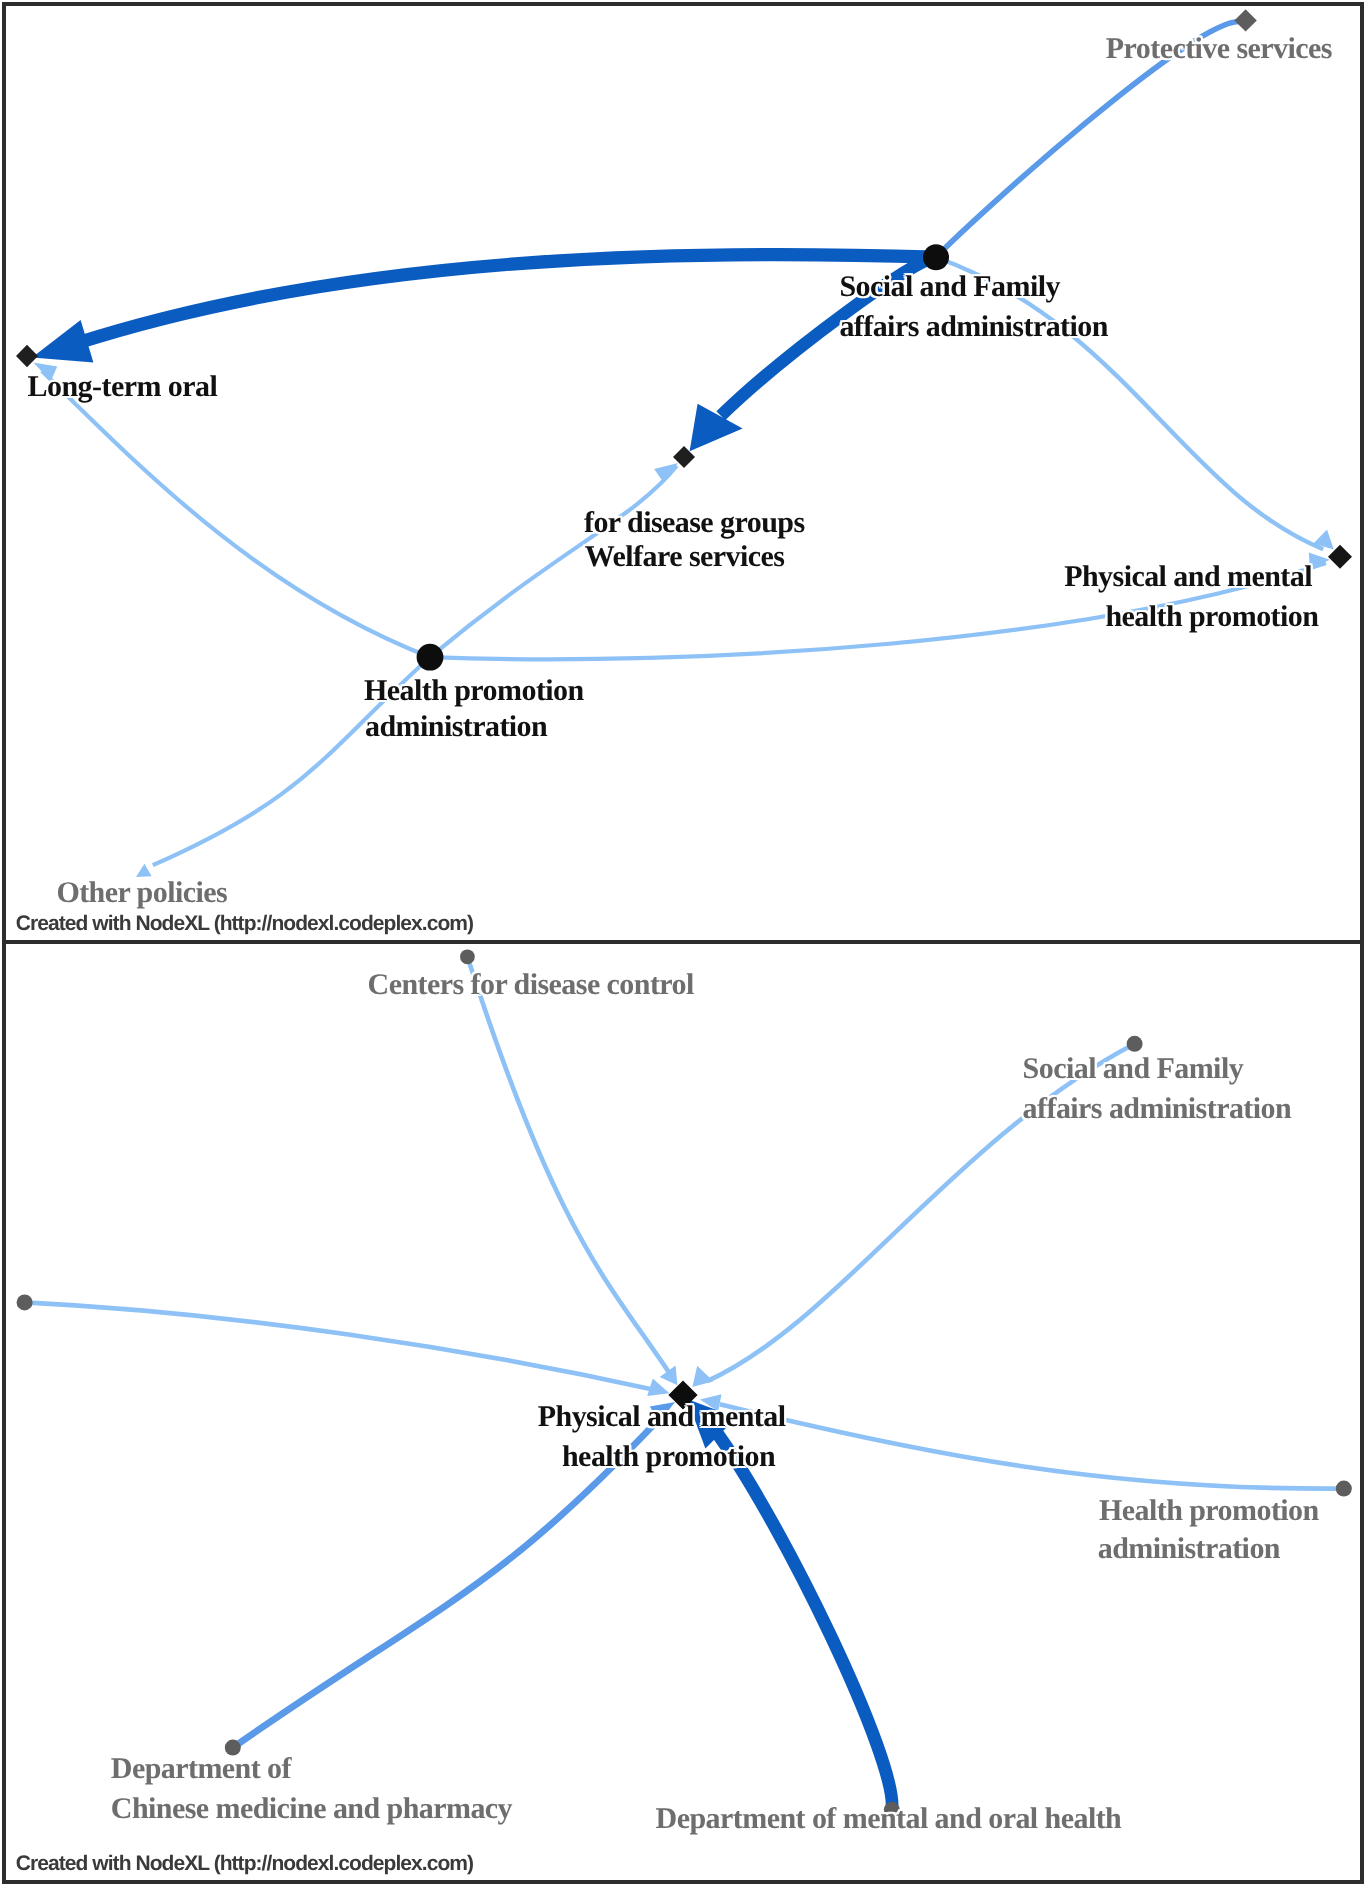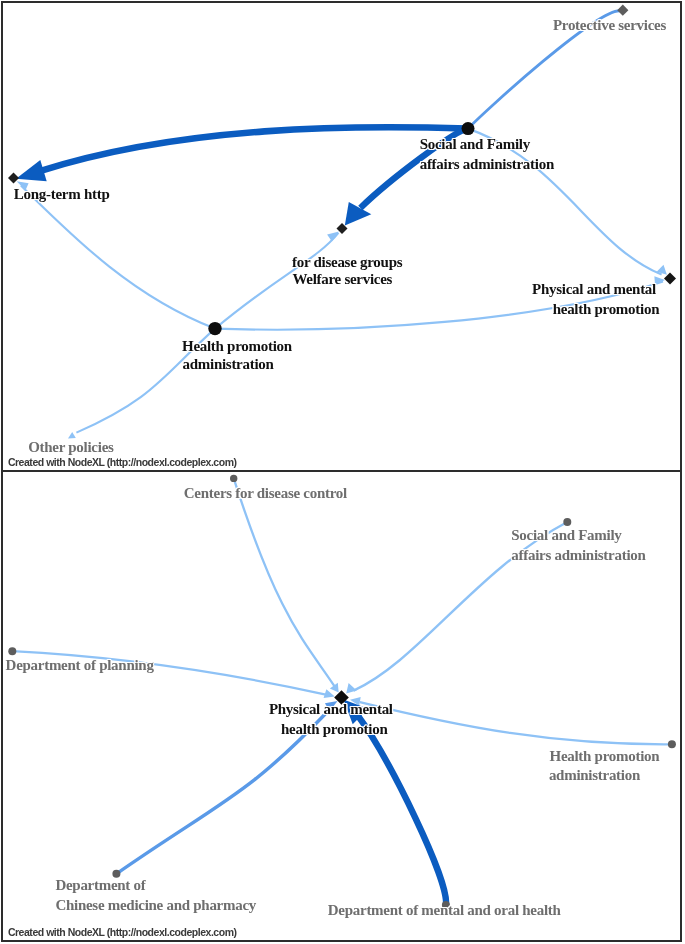--- a/index.html
+++ b/index.html
@@ -53,21 +53,21 @@
     </g>
     <g>
       <circle cx="468" cy="128.6" r="6.5" fill="#0d0d0d"></circle>
       <circle cx="215" cy="328.6" r="6.7" fill="#0d0d0d"></circle>
       <path fill="#1f1f1f" d="M 13.5,172.4 L 19.0,178 L 13.5,183.6 L 8.0,178 Z"></path>
       <path fill="#1f1f1f" d="M 342,223.0 L 347.5,228.5 L 342,234.0 L 336.5,228.5 Z"></path>
       <path fill="#151515" d="M 670,272.4 L 676.0,278.4 L 670,284.4 L 664.0,278.4 Z"></path>
       <path fill="#5d5d5d" d="M 622.8,4.6 L 628.4,10.2 L 622.8,15.8 L 617.2,10.2 Z"></path>
     </g>
   </svg>
-  <div class="lbl" style="left:13.8px;top:186.0px;">Long-term http</div>
+  <div class="lbl" style="left:13.8px;top:186.0px;">Long-term oral</div>
   <div class="lbl" style="left:419.7px;top:135.6px;">Social and Family</div>
   <div class="lbl" style="left:419.7px;top:155.5px;">affairs administration</div>
   <div class="lbl" style="left:292.4px;top:234.7px;margin-top:36px;">Welfare services</div>
   <div class="lbl" style="left:292.0px;top:253.5px;">for disease groups</div>
   <div class="lbl" style="left:532.1px;top:280.7px;">Physical and mental</div>
   <div class="lbl" style="left:552.7px;top:300.6px;">health promotion</div>
   <div class="lbl" style="left:182.0px;top:337.5px;">Health promotion</div>
   <div class="lbl" style="left:182.5px;top:356.1px;">administration</div>
   <div class="lbl gray" style="left:552.9px;top:17.1px;">Protective services</div>
   <div class="lbl gray" style="left:28.2px;top:439.0px;">Other policies</div>
@@ -101,21 +101,20 @@
       <circle cx="567.3" cy="521.9" r="4.0" fill="#5d5d5d"></circle>
       <circle cx="12.3" cy="651.2" r="4.0" fill="#5d5d5d"></circle>
       <circle cx="671.9" cy="744.3" r="4.0" fill="#5d5d5d"></circle>
       <circle cx="116.4" cy="873.8" r="4.0" fill="#5d5d5d"></circle>
       <circle cx="445.9" cy="904.9" r="4.0" fill="#5d5d5d"></circle>
     </g>
   </svg>
   <div class="lbl gray" style="left:183.8px;top:14.7px;text-align:right;">Centers for disease control</div>
   <div class="lbl gray" style="left:511.3px;top:56.7px;">Social and Family</div>
   <div class="lbl gray" style="left:511.3px;top:76.5px;">affairs administration</div>
-  <div class="lbl gray" style="left:5.6px;top:187.1px;">Department of planning</div>
   <div class="lbl" style="left:268.9px;top:231.2px;">Physical and mental</div>
   <div class="lbl" style="left:281.0px;top:251.0px;">health promotion</div>
   <div class="lbl gray" style="left:549.5px;top:278.4px;">Health promotion</div>
   <div class="lbl gray" style="left:548.9px;top:297.4px;">administration</div>
   <div class="lbl gray" style="left:55.4px;top:407.1px;">Department of</div>
   <div class="lbl gray" style="left:55.4px;top:426.8px;">Chinese medicine and pharmacy</div>
   <div class="lbl gray" style="left:327.8px;top:432.2px;">Department of mental and oral health</div>
   <div class="credit" style="left:7.9px;top:457px;">Created with NodeXL (http://nodexl.codeplex.com)</div>
   <div class="frame" style="left:1px;top:-0.5px;width:681px;height:472.5px;"></div>
 </div>

